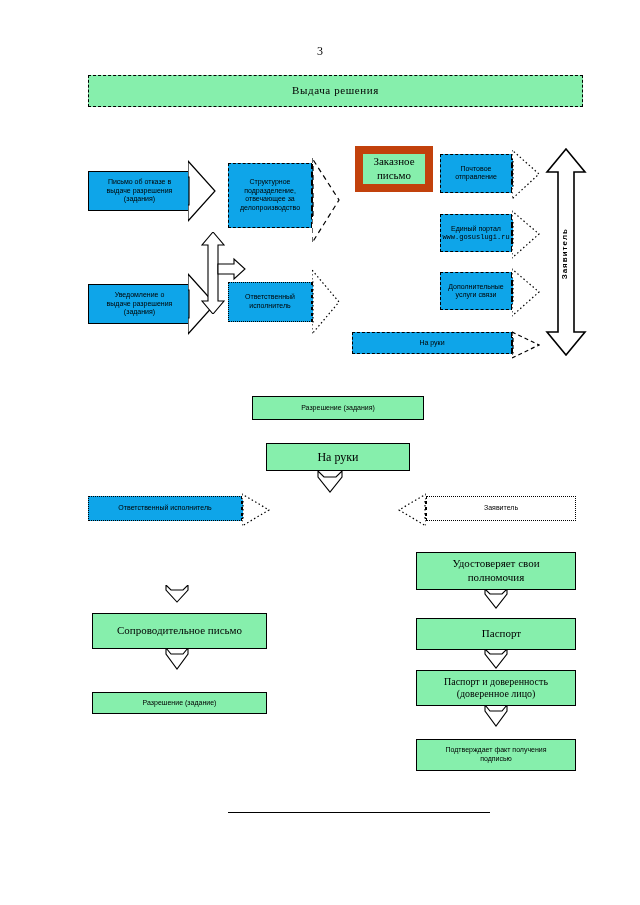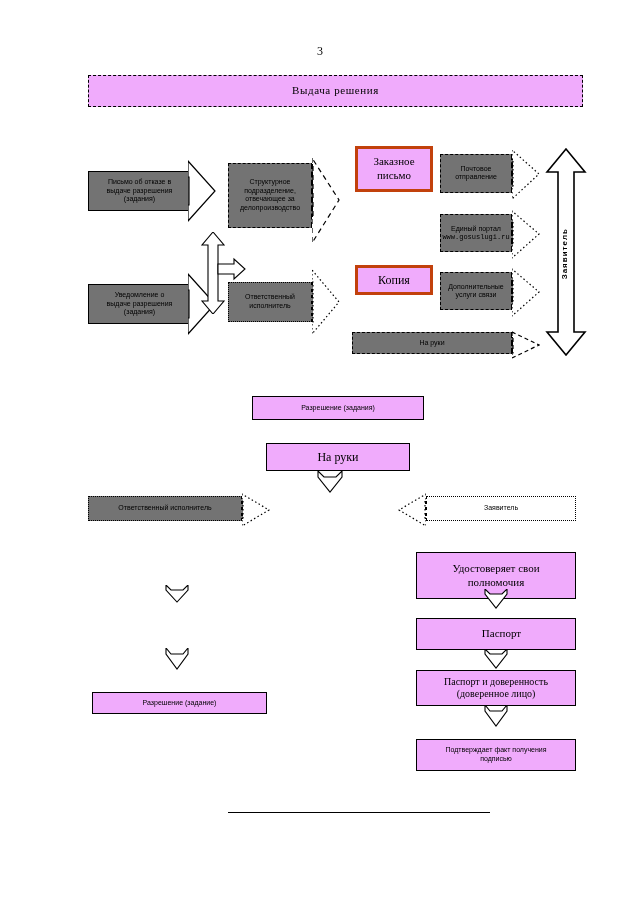--- a/index.html
+++ b/index.html
@@ -13,41 +13,41 @@
 
   
   .page-num{
     top:44px;left:0;width:640px;text-align:center;
     font-size:12px;font-family:"Liberation Serif",serif;
   }
 
   
   .box{
     border:1px solid #000;display:flex;align-items:center;justify-content:center;
-    text-align:center;line-height:1.25;background:#f0abfc;
+    text-align:center;line-height:1.25;background:#86efac;
   }
   .box.dashed{border:1px dashed #000;}
-  .box.thick{border:3px solid #c2410c;}
+  .box.thick{border:8px solid #c2410c;}
   .t-serif{font-family:"Liberation Serif",serif;}
   .t-mono{font-family:"Liberation Mono",monospace;}
   .t-sans{font-family:"Liberation Sans",sans-serif;}
 
   .fs7{font-size:7px;}
   .fs10{font-size:10px;}
   .fs11{font-size:11px;}
   .fs12{font-size:12px;}
   .sp1{letter-spacing:.6px;}
 
   
   .arrow-r{position:absolute;}
   .arrow-r .body{
     position:absolute;left:0;top:22%;height:56%;right:26px;
     border:1px solid #000;border-right:none;box-sizing:border-box;
     display:flex;align-items:center;justify-content:center;text-align:center;
-    background:#737373;line-height:1.25;
+    background:#0ea5e9;line-height:1.25;
   }
   .arrow-r.dash .body{border-style:dashed;}
   .arrow-r.dot  .body{border-style:dotted;}
   .arrow-r .head{
     position:absolute;right:0;top:0;bottom:0;width:28px;
   }
   .arrow-r .head svg{width:100%;height:100%;display:block;}
 
   .arrow-l{position:absolute;}
   .arrow-l .body{
@@ -144,23 +144,20 @@
       </svg>
     </div>
   </div>
 
   <div class="abs box thick t-serif fs11" style="left:355px;top:146px;width:78px;height:46px;">
     <span style="white-space:pre-line;">Заказное
 письмо</span>
   </div>
 
 
-  <div class="abs box thick t-serif fs12" style="left:355px;top:265px;width:78px;height:30px;">
-    <span>Копия</span>
-  </div>
 
   <div class="arrow-r dash" style="left:440px;top:147px;width:100px;height:56px;">
     <div class="body t-sans fs7" style="top:12%;height:70%;">
       <span>
         <span>Почтовое</span><br>
         <span>отправление</span>
       </span>
     </div>
     <div class="head">
       <svg viewBox="0 0 28 56" preserveAspectRatio="none">
@@ -250,31 +247,34 @@
       </svg>
     </div>
   </div>
 
   <div class="abs arrow-d" style="left:162px;top:585px;">
     <svg width="30" height="18" viewBox="0 0 30 18">
       <polygon points="4,0 9,5 21,5 26,0 26,5 15,17 4,5" fill="#fff" stroke="#000" stroke-width="1.1"></polygon>
     </svg>
   </div>
 
+  <div class="abs box t-serif fs11" style="left:92px;top:613px;width:175px;height:36px;">
+    <span>Сопроводительное письмо</span>
+  </div>
   <div class="abs arrow-d" style="left:162px;top:648px;">
     <svg width="30" height="22" viewBox="0 0 30 22">
       <polygon points="4,0 9,6 21,6 26,0 26,6 15,21 4,6" fill="#fff" stroke="#000" stroke-width="1.1"></polygon>
     </svg>
   </div>
 
   <div class="abs box t-sans fs7" style="left:92px;top:692px;width:175px;height:22px;">
     <span>Разрешение (задание)</span>
   </div>
 
-  <div class="abs box t-serif fs11" style="left:416px;top:552px;width:160px;height:47px;">
+  <div class="abs box t-serif fs11" style="left:416px;top:552px;width:160px;height:38px;">
     <span style="white-space:pre-line;">Удостоверяет свои
 полномочия</span>
   </div>
   <div class="abs arrow-d" style="left:481px;top:589px;">
     <svg width="30" height="20" viewBox="0 0 30 20">
       <polygon points="4,0 9,5 21,5 26,0 26,5 15,19 4,5" fill="#fff" stroke="#000" stroke-width="1.1"></polygon>
     </svg>
   </div>
 
   <div class="abs box t-serif fs11" style="left:416px;top:618px;width:160px;height:32px;padding-left:11px;">

